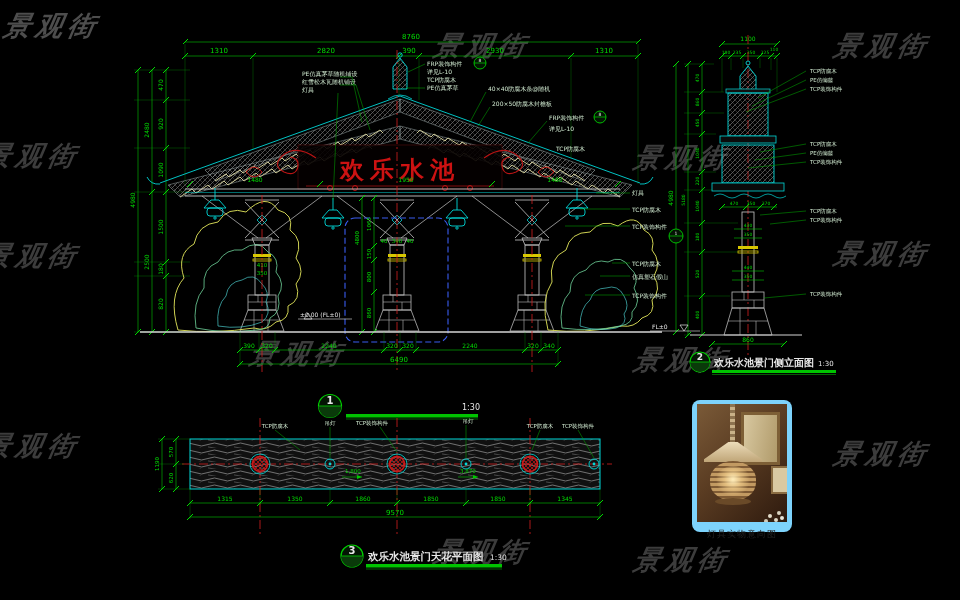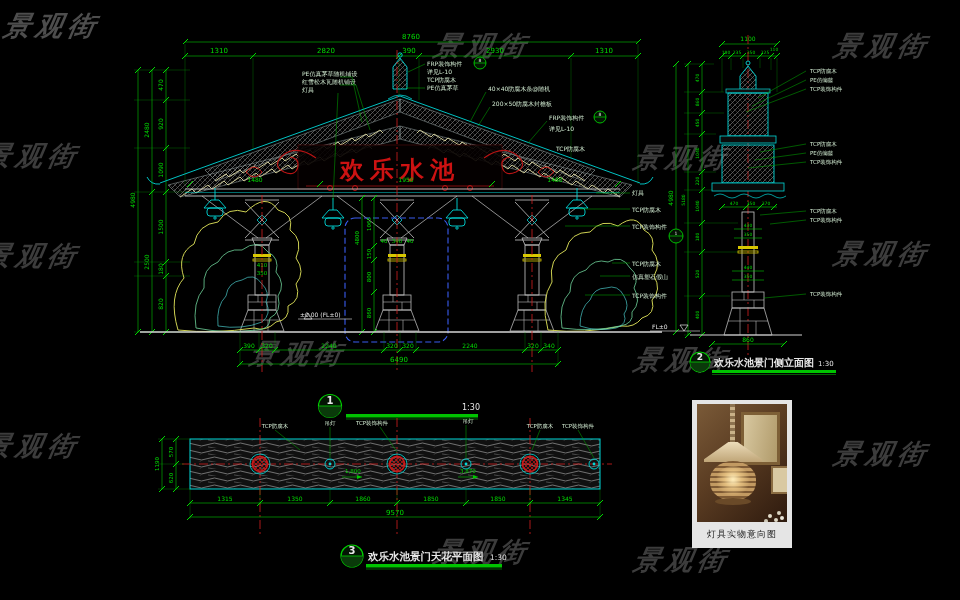--- a/index.html
+++ b/index.html
@@ -22,21 +22,21 @@
   .dimx{stroke:#00c800;stroke-width:.35;fill:none;opacity:.75}
   .tick{stroke:#00dc00;stroke-width:1;fill:none}
   .cy{stroke:#00d8d8;fill:none}
   .wh{stroke:#c8c8c8;fill:none}
   .gry{stroke:#b8b8b8;fill:none}
   .cl{stroke:#d42020;stroke-width:.8;stroke-dasharray:9 3 2 3;fill:none}
   .redl{stroke:#b81414;fill:none}
   .saw{stroke:#ded9a0;stroke-width:.9;fill:none}
   .ldr{stroke:#00b400;stroke-width:.5;fill:none}
   
-  .photo-card{position:absolute;left:692px;top:400px;width:100px;height:148px;background:#e5e5e5;}
+  .photo-card{position:absolute;left:692px;top:400px;width:100px;height:132px;background:#7dd3fc;border-radius:8px;}
   .photo-img{position:relative;margin:4px 5px 0 5px;height:118px;overflow:hidden;
              background:linear-gradient(135deg,#7a5a38 0%,#5a3c22 45%,#2e1a0e 100%);}
   .pi-frame{position:absolute;right:7px;top:8px;width:33px;height:47px;border:3px solid #7d5f36;
             background:linear-gradient(100deg,#d8c8a0,#b09a6a);}
   .pi-frame2{position:absolute;right:-2px;top:62px;width:14px;height:24px;border:2px solid #8a6c42;
              background:#d9c9a2;}
   .pi-rope{position:absolute;left:33px;top:0;width:5px;height:42px;
            background:repeating-linear-gradient(0deg,#c9b188 0 3px,#8d7350 3px 6px);}
   .pi-roof{position:absolute;left:7px;top:38px;width:58px;height:20px;
            background:linear-gradient(#ecdcba,#bfa577);

